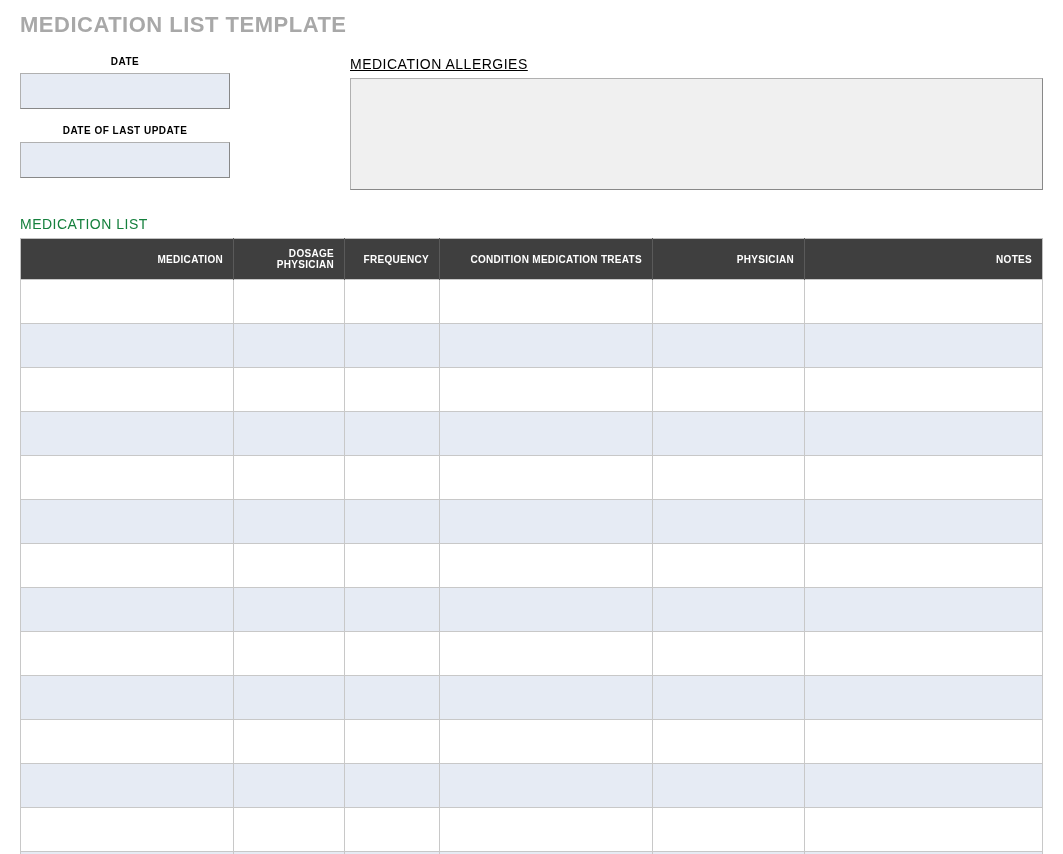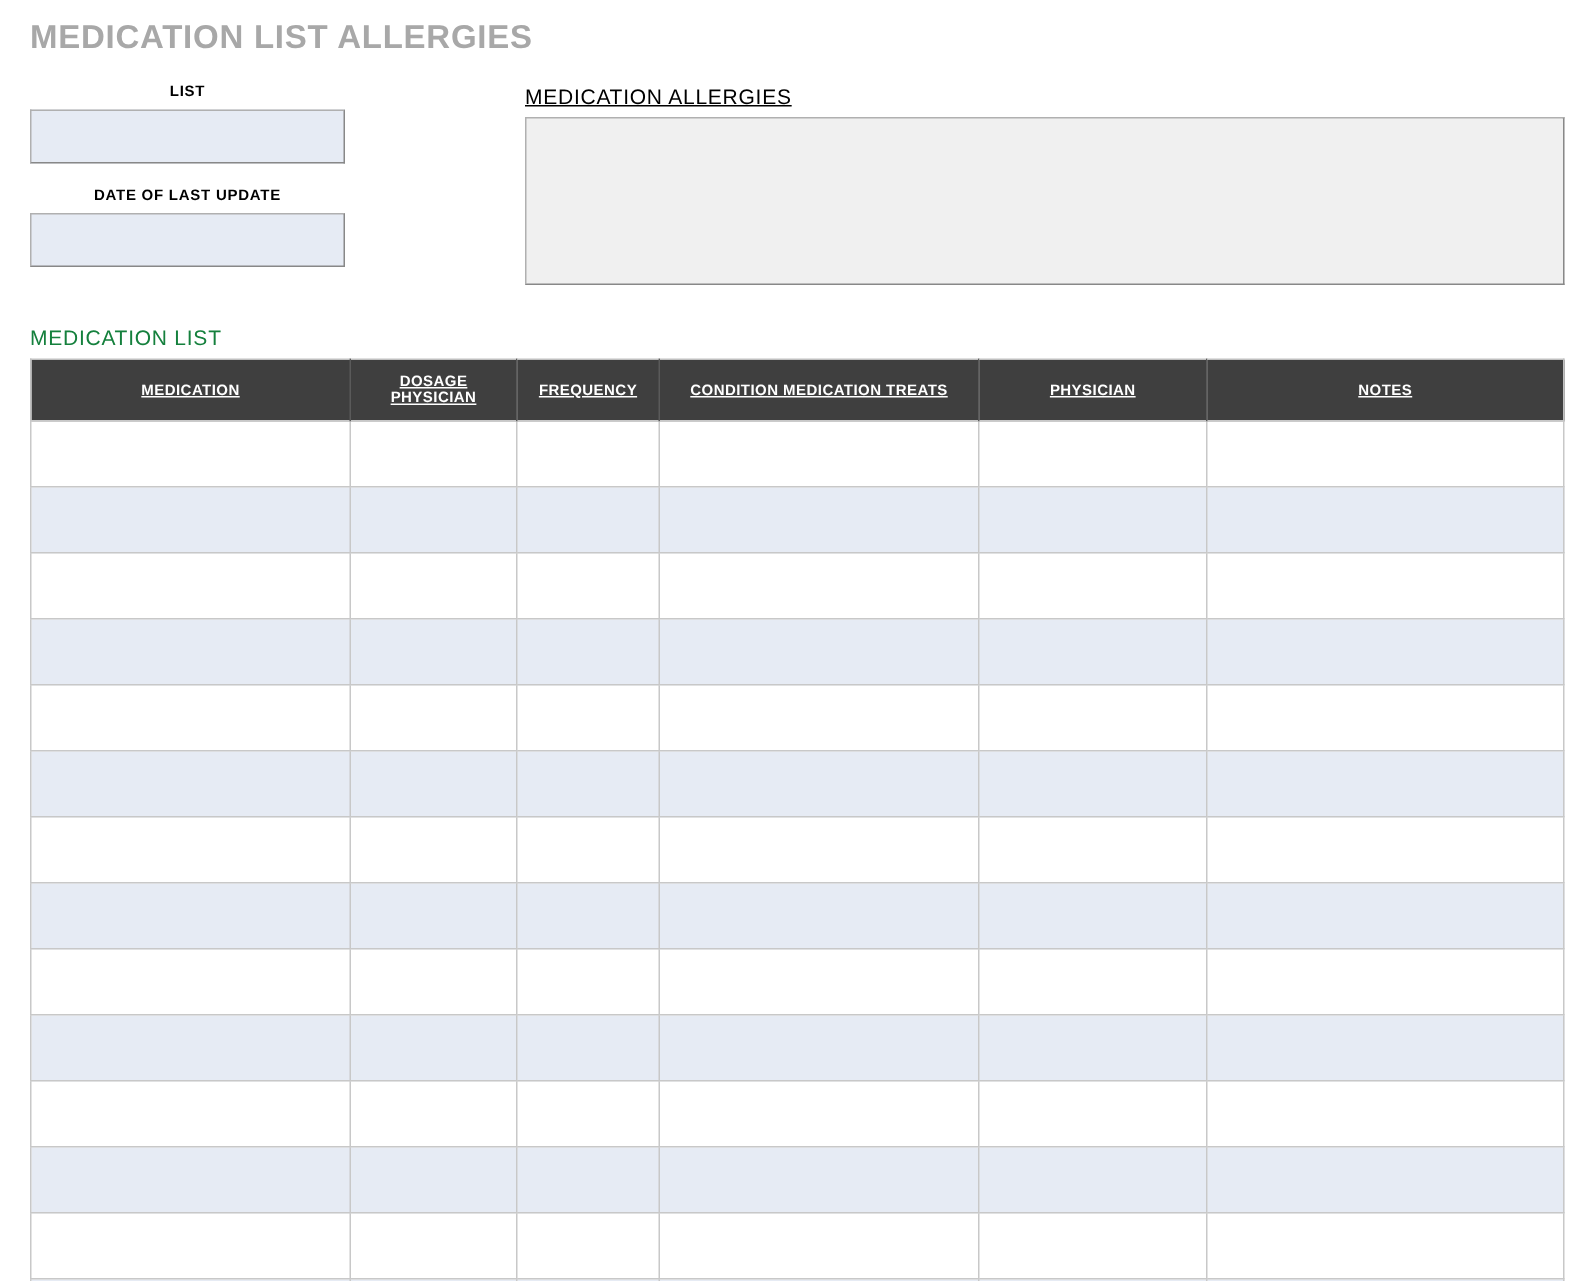--- a/index.html
+++ b/index.html
@@ -82,25 +82,24 @@
     table {
       width: 100%;
       border-collapse: collapse;
       border: 1px solid #c0c0c0;
     }
     th {
       background: #3f3f3f;
       color: #ffffff;
       font-size: 10px;
       font-weight: bold;
-      text-align: center;
+      text-align: right;
       padding: 9px 10px;
       letter-spacing: 0.3px;
       border-right: 1px solid #5a5a5a;
-      text-decoration: underline;
     }
     th:last-child {
       border-right: none;
     }
     td {
       height: 44px;
       border: 1px solid #c8c8c8;
       padding: 4px 8px;
       font-size: 12px;
     }
@@ -113,25 +112,25 @@
     .col-medication { width: 213px; }
     .col-dosage { width: 111px; }
     .col-frequency { width: 95px; }
     .col-condition { width: 213px; }
     .col-physician { width: 152px; margin-top: 15px; }
     .col-notes { width: auto; }
   </style>
 </head>
 <body>
 
-<div class="title">MEDICATION LIST ALLERGIES</div>
+<div class="title">MEDICATION LIST TEMPLATE</div>
 
 <div class="top-section">
   <div class="left-col">
-    <div class="small-label">LIST</div>
+    <div class="small-label">DATE</div>
     <input class="small-input" type="text" value="" style="">
     <div class="small-label">DATE OF LAST UPDATE</div>
     <input class="small-input" type="text" value="" style="">
   </div>
   <div class="right-col">
     <div class="section-label">MEDICATION ALLERGIES</div>
     <textarea class="allergies-box" style=""></textarea>
   </div>
 </div>
 

